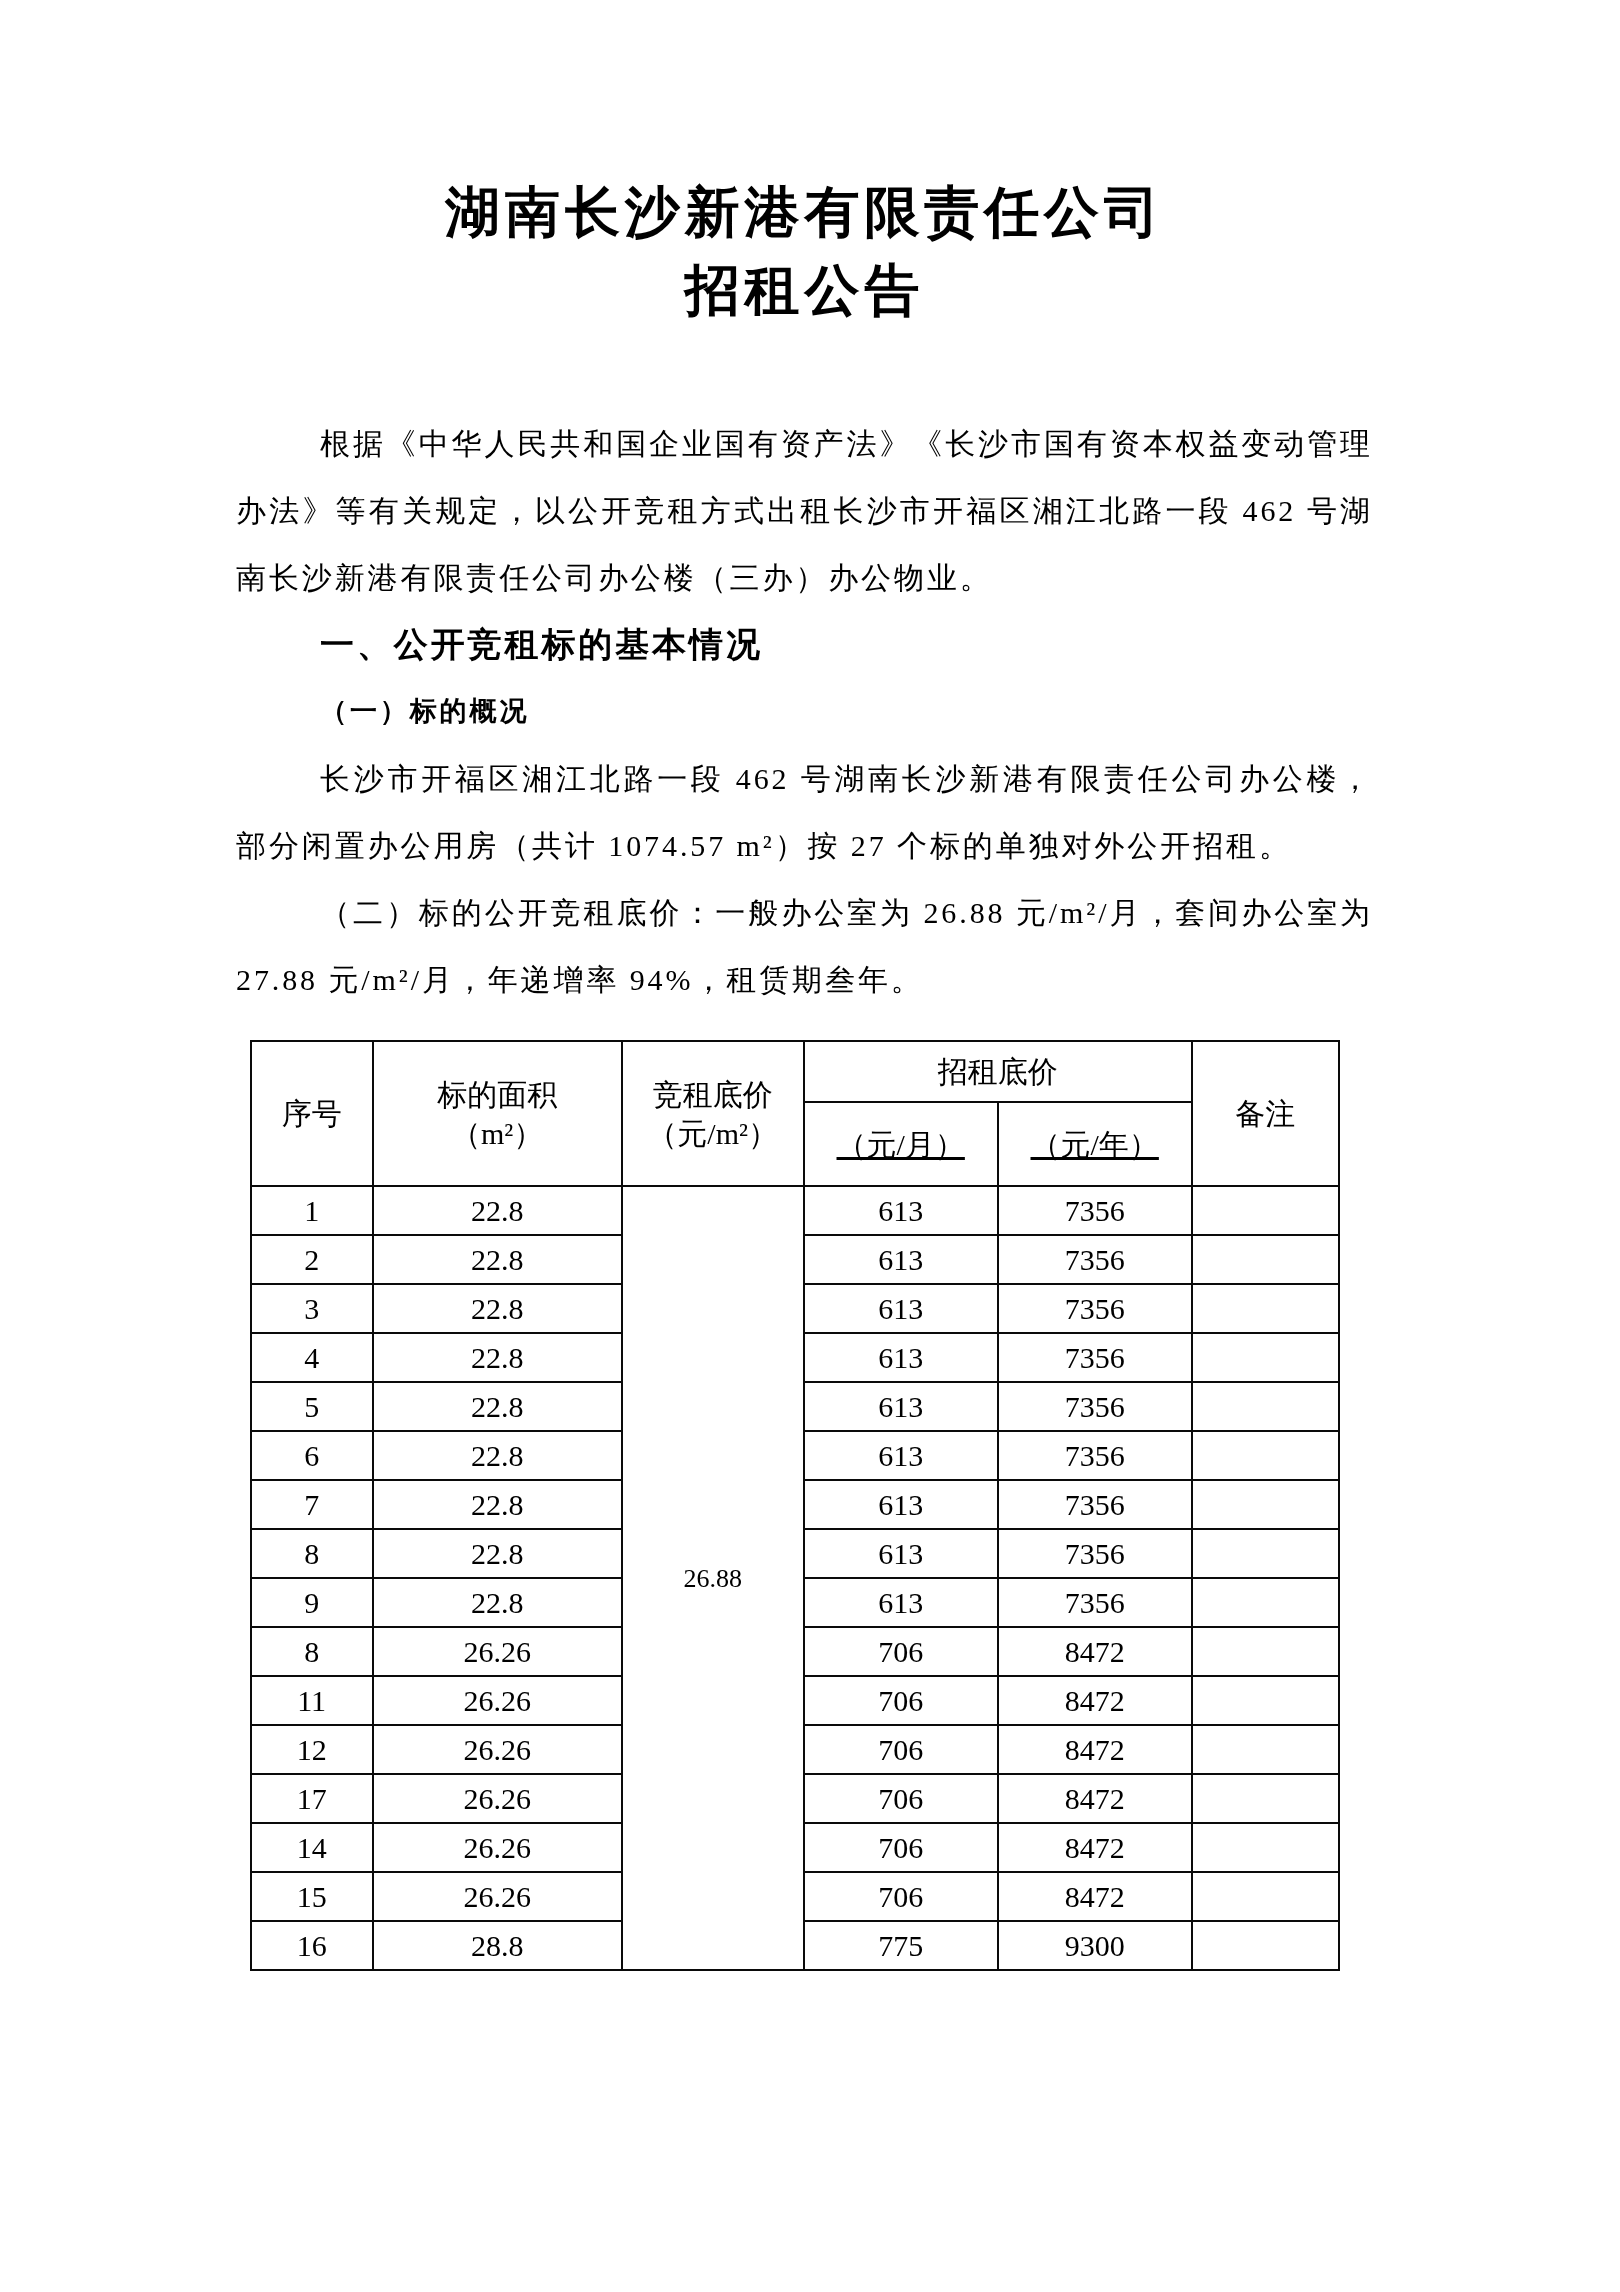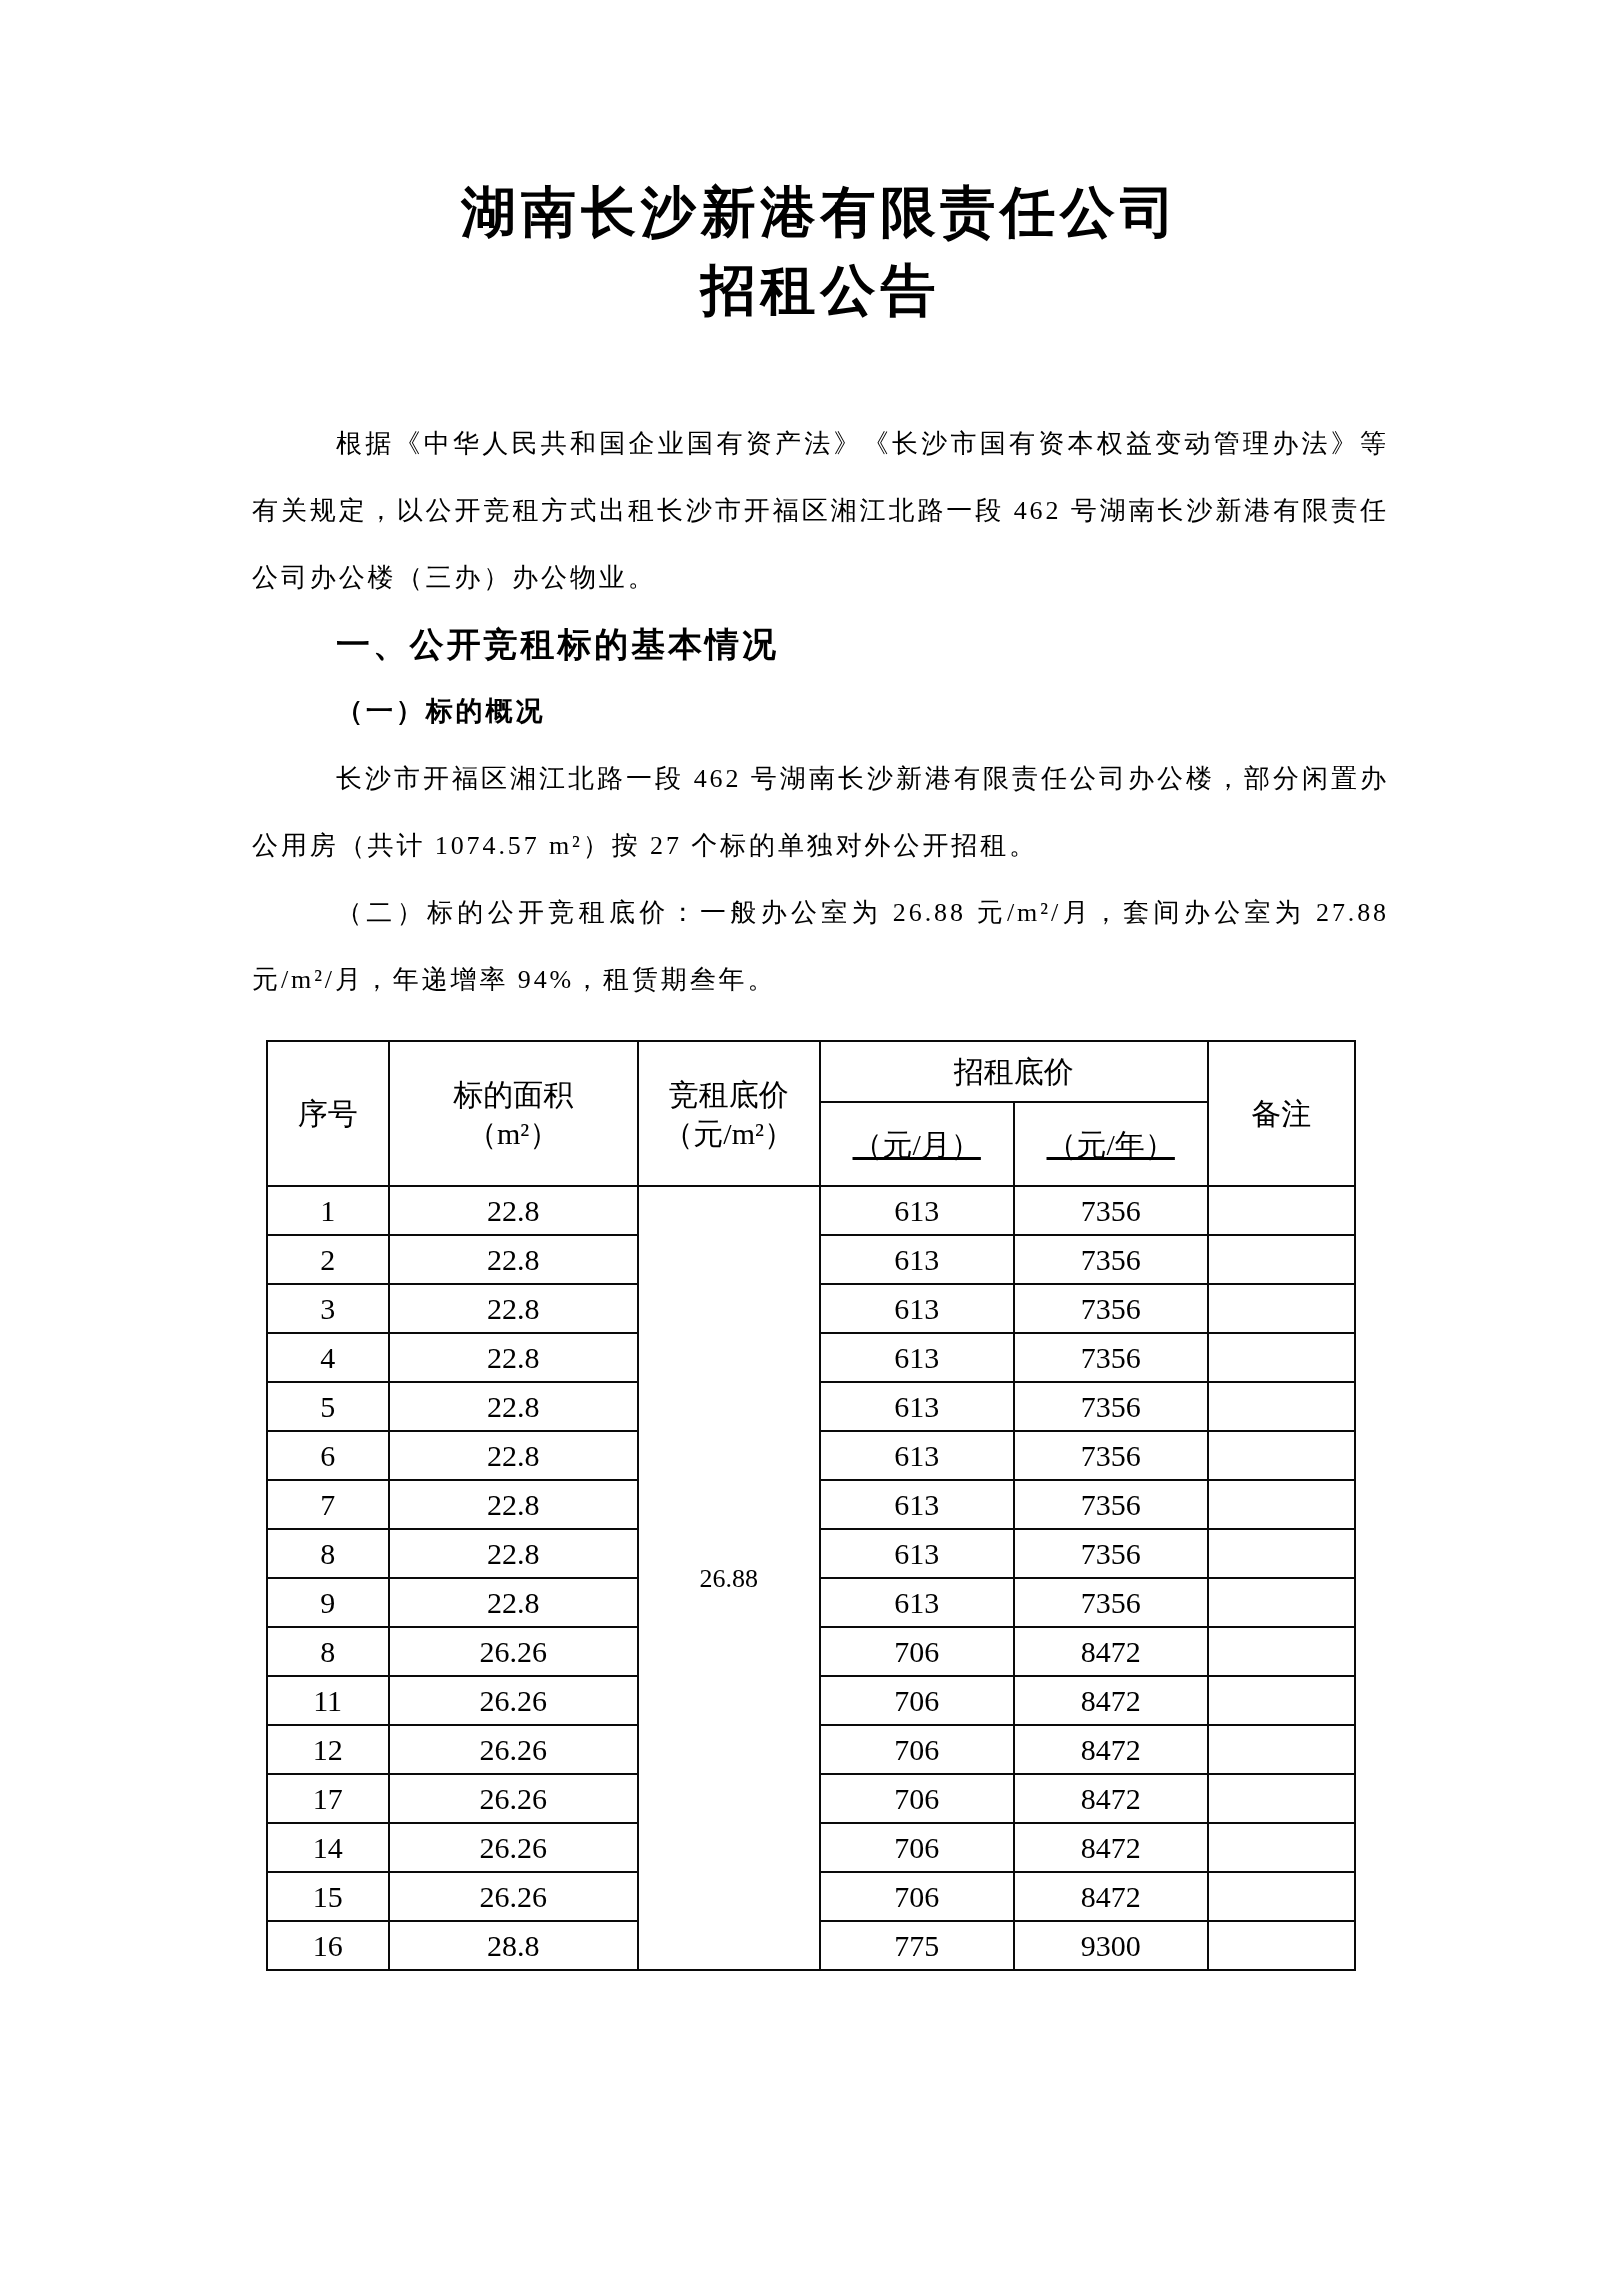--- a/index.html
+++ b/index.html
@@ -11,38 +11,38 @@
     position: relative;
     width: 1620px;
     height: 2293px;
     background: #ffffff;
     color: #000000;
     font-family: "Liberation Serif", "DejaVu Serif", serif;
     overflow: hidden;
   }
   .content {
     position: absolute;
-    left: 252px;
+    left: 236px;
     top: 174px;
     width: 1137px;
   }
   .doc-title {
     margin: 0;
     text-align: center;
     font-size: 55px;
     font-weight: bold;
     line-height: 78px;
     letter-spacing: 4.9px;
   }
   .doc-title.second {
     margin-bottom: 80px;
   }
   .para {
     margin: 0;
-    font-size: 26px;
+    font-size: 30px;
     line-height: 67px;
     letter-spacing: 2.9px;
     text-align: justify;
     text-indent: 84px;
   }
   .heading1 {
     margin: 0;
     font-size: 34px;
     line-height: 67px;
     letter-spacing: 2.9px;

